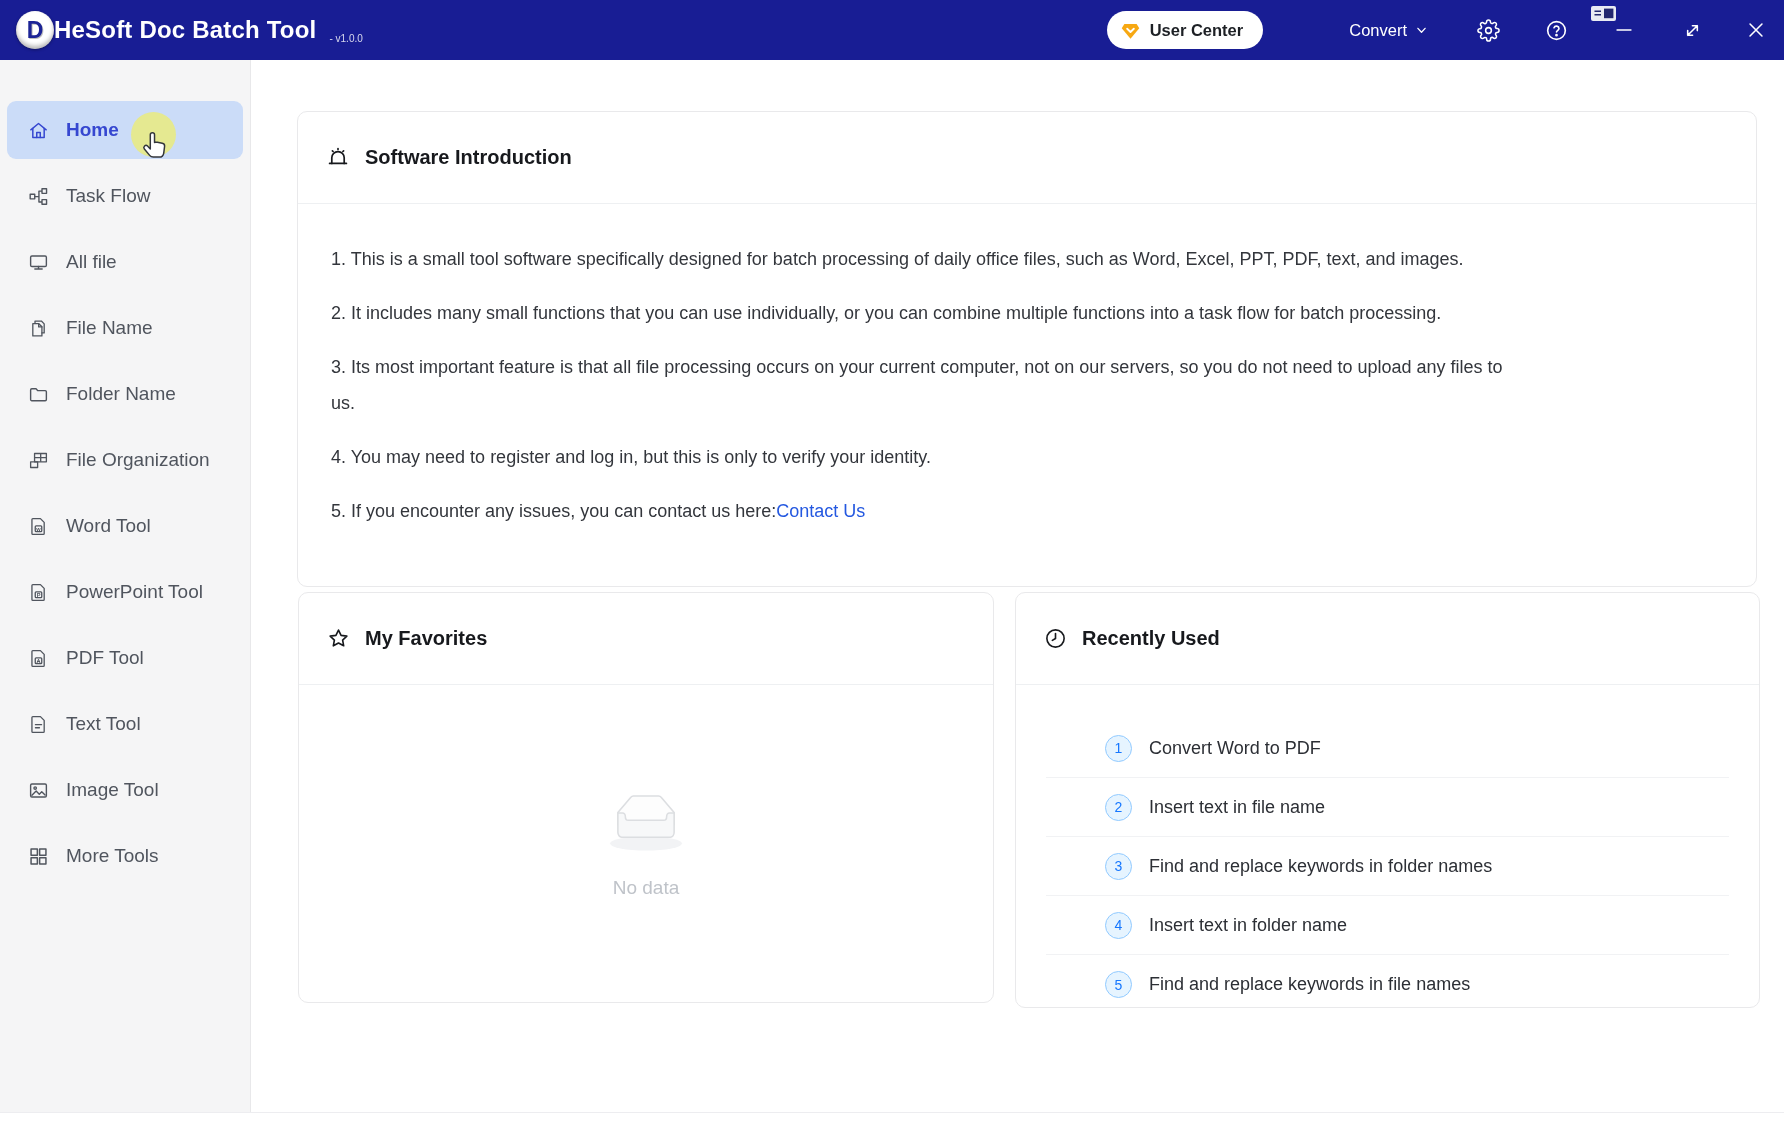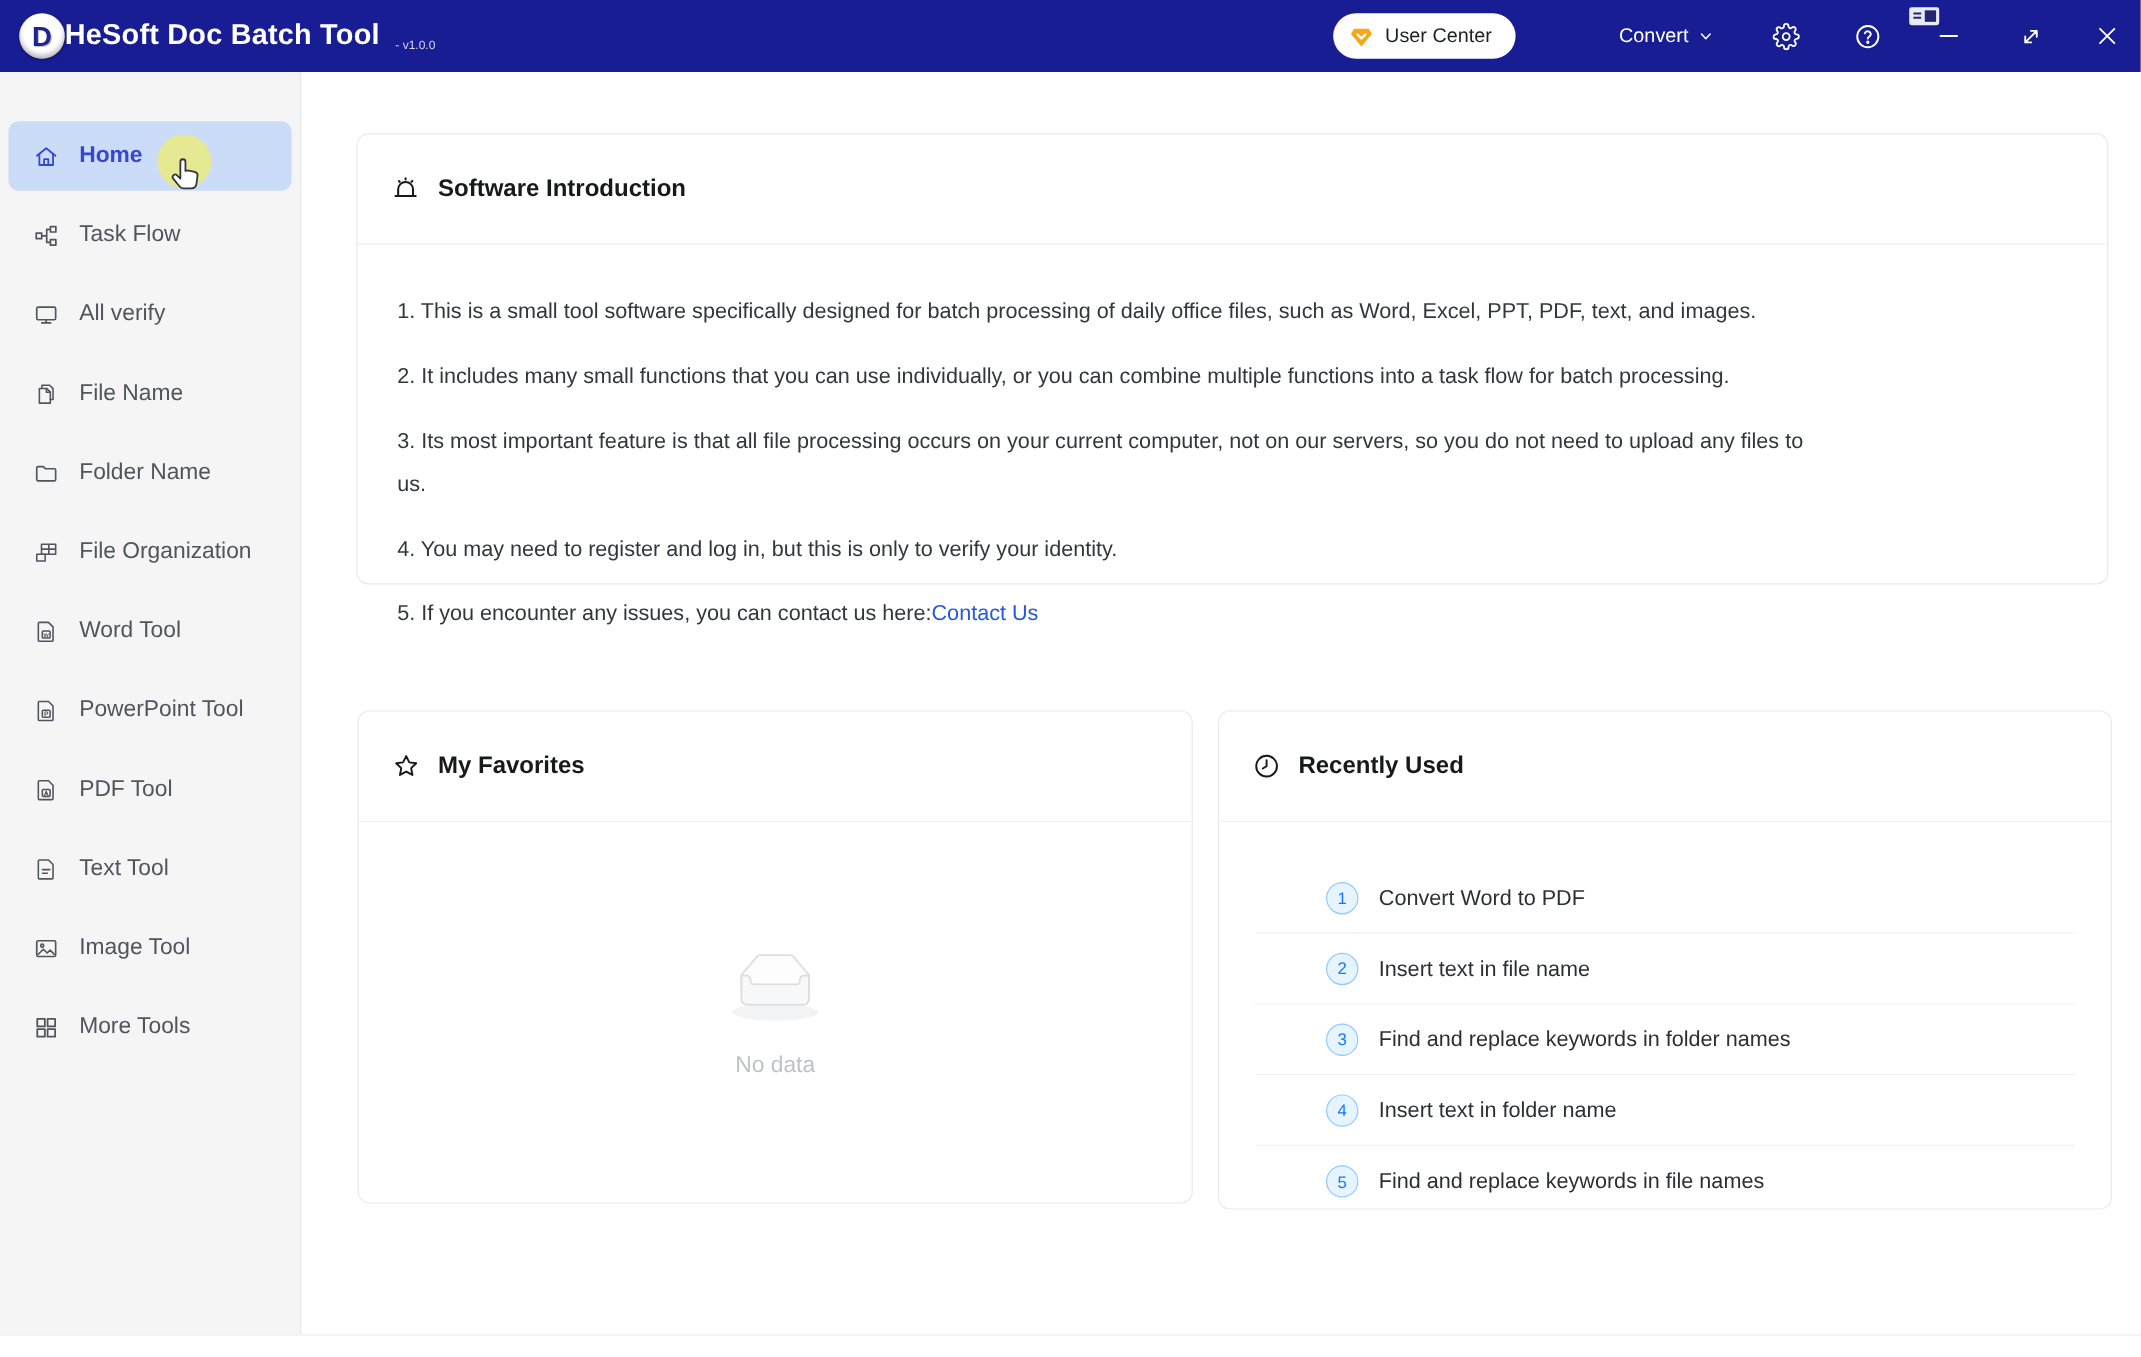--- a/index.html
+++ b/index.html
@@ -10,21 +10,21 @@
   .titlebar { position:absolute; left:0; top:0; width:1784px; height:60px;
     background:#181d94; display:flex; align-items:center; padding:0 14px 0 16px; }
   .logo { width:38px; height:38px; border-radius:50%; background:#fff; flex:none;
     display:flex; align-items:center; justify-content:center;
     box-shadow:inset 0 -3px 4px rgba(0,0,0,.28), 0 1px 3px rgba(0,0,0,.35); }
   .logo span { font-size:23px; font-weight:bold; color:#1c2496; text-shadow:1px 1px 0 rgba(0,0,0,.25); }
   .app-title { font-size:24px; font-weight:bold; color:#fff; letter-spacing:.2px; }
   .version { margin-left:13px; margin-top:17px; font-size:10px; color:rgba(255,255,255,.82); }
   .user-center { margin-left:auto; height:38px; border-radius:19px; background:#fff;
     display:flex; align-items:center; gap:9px; padding:0 20px 0 13px; cursor:pointer; }
-  .user-center .uc-label { font-size:16.5px; font-weight:normal; color:#1d2025;text-align:center; }
+  .user-center .uc-label { font-size:16.5px; font-weight:bold; color:#1d2025;text-align:center; }
   .lang { margin-left:86px; display:flex; align-items:center; gap:8px; color:#fff; font-size:16.5px; cursor:pointer; }
   .tb-btn { width:28px; height:28px; margin-left:40px; display:flex; align-items:center; justify-content:center; color:#fff; cursor:pointer; }
   .tb-btn.settings { margin-left:46px; }
   .tb-btn.close { margin-left:36px; }
   .ime { position:absolute; left:1590px; top:5px; }
 
   
   .sidebar { position:absolute; left:0; top:60px; width:251px; height:1052px;
     background:#f5f5f6; border-right:1px solid #e8e8ea; }
   .side-item { height:58px; margin:0 7px 8px 7px; display:flex; align-items:center;
@@ -40,21 +40,21 @@
   .hand { position:absolute; left:137px; top:129px; z-index:6; }
 
   
   .main { position:absolute; left:252px; top:60px; width:1532px; height:1052px; background:#fff; }
   .card { position:absolute; background:#fff; border:1px solid #e9e9eb; border-radius:10px; }
   .card-hd { display:flex; align-items:center; gap:15px; height:92px; padding:0 28px;
     border-bottom:1px solid #eef0f2; }
   .card-hd .hd-title { font-size:20px; font-weight:bold; color:#17191d; }
   .card-hd svg { flex:none; }
 
-  .card-intro { left:45px; top:51px; width:1460px; height:376px; }
+  .card-intro { left:45px; top:51px; width:1460px; height:476px; }
   .intro-body { padding:37px 40px 0 33px; }
   .intro-body p { font-size:18px; line-height:36px; margin-bottom:18px; color:#33363c; max-width:1395px; }
   .contact-link { color:#2458e0; cursor:pointer; }
 
   .card-fav { left:46px; top:532px; width:696px; height:411px; }
   .empty { display:flex; flex-direction:column; align-items:center; padding-top:102px; }
   .no-data { margin-top:24px; font-size:19px; color:#bfc3c9; }
 
   .card-recent { left:763px; top:532px; width:745px; height:416px; }
   .r-list { padding:34px 30px 0 30px; }
@@ -155,21 +155,21 @@
       <path d="M7.7 12.1h4.8M12.5 12.1V5.8H16M12.5 12.1v6.1H16"></path>
     </svg>
     <span>Task Flow</span>
   </div>
 
   <div class="side-item">
     <svg viewBox="0 0 24 24" fill="none" stroke="currentColor" stroke-width="1.6" stroke-linecap="round" stroke-linejoin="round">
       <rect x="3" y="4.5" width="18" height="12" rx="1.5"></rect>
         <path d="M12 16.5v3M7.8 19.5h8.4"></path>
     </svg>
-    <span>All verify</span>
+    <span>All file</span>
   </div>
 
   <div class="side-item">
     <svg viewBox="0 0 24 24" fill="none" stroke="currentColor" stroke-width="1.5" stroke-linecap="round" stroke-linejoin="round">
       <path d="M8 6V3.5h7.3l3.2 3.2V17h-2.6"></path>
       <path d="M5.5 6.5h6.9l3.5 3.5v10.5H5.5z"></path>
         <path d="M12.2 6.5v3.7h3.7"></path>
     </svg>
     <span>File Name</span>
   </div>

